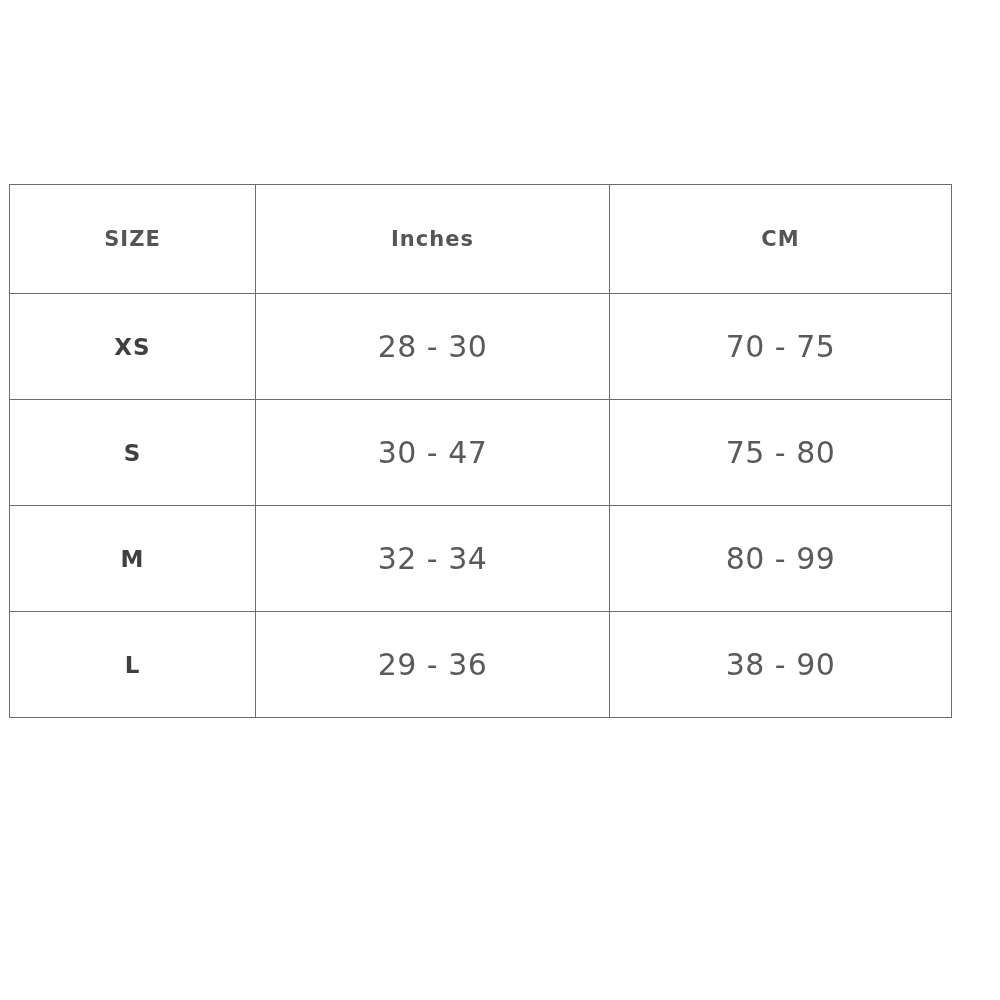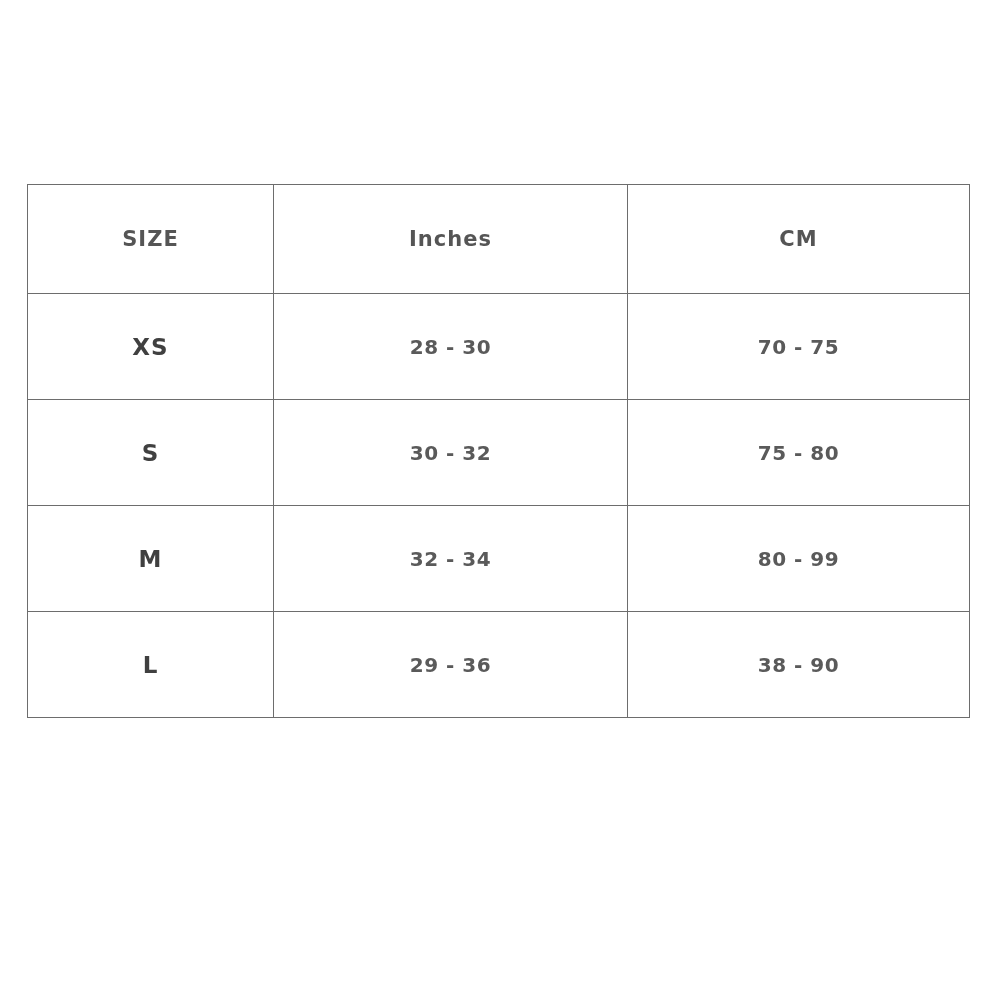--- a/index.html
+++ b/index.html
@@ -27,43 +27,43 @@
     text-align: center;
     font-size: 52px;
     font-weight: 400;
     color: #1d1d1d;
     letter-spacing: 0px;
     font-family: "DejaVu Sans", sans-serif;
   }
   .size-table {
     position: absolute;
     top: 184px;
-    left: 27px;
+    left: 9px;
     width: 942px;
     border-collapse: collapse;
     table-layout: fixed;
   }
   .size-table td, .size-table th {
     border: 1px solid #6d6d6d;
     text-align: center;
     vertical-align: middle;
     padding: 0;
   }
   .size-table thead th {
     height: 108px;
     font-size: 21px;
     font-weight: bold;
     color: #555555;
     letter-spacing: 1px;
   }
   .size-table tbody td {
     height: 105px;
-    font-size: 20px;
+    font-size: 30px;
     color: #5a5a5a;
-    font-weight: 700;
+    font-weight: 400;
     letter-spacing: 0.5px;
   }
   .size-table tbody td.size-cell {
     font-weight: bold;
     color: #404040;
     font-size: 23px;
     letter-spacing: 1px;
   }
   .col-size { width: 246px; }
   .col-in   { width: 354px; }
@@ -89,21 +89,21 @@
       </tr>
     </thead>
     <tbody>
       <tr>
         <td class="size-cell">XS</td>
         <td>28 - 30</td>
         <td>70 - 75</td>
       </tr>
       <tr>
         <td class="size-cell">S</td>
-        <td>30 - 32</td>
+        <td>30 - 47</td>
         <td>75 - 80</td>
       </tr>
       <tr>
         <td class="size-cell">M</td>
         <td>32 - 34</td>
         <td>80 - 99</td>
       </tr>
       <tr>
         <td class="size-cell">L</td>
         <td>29 - 36</td>

